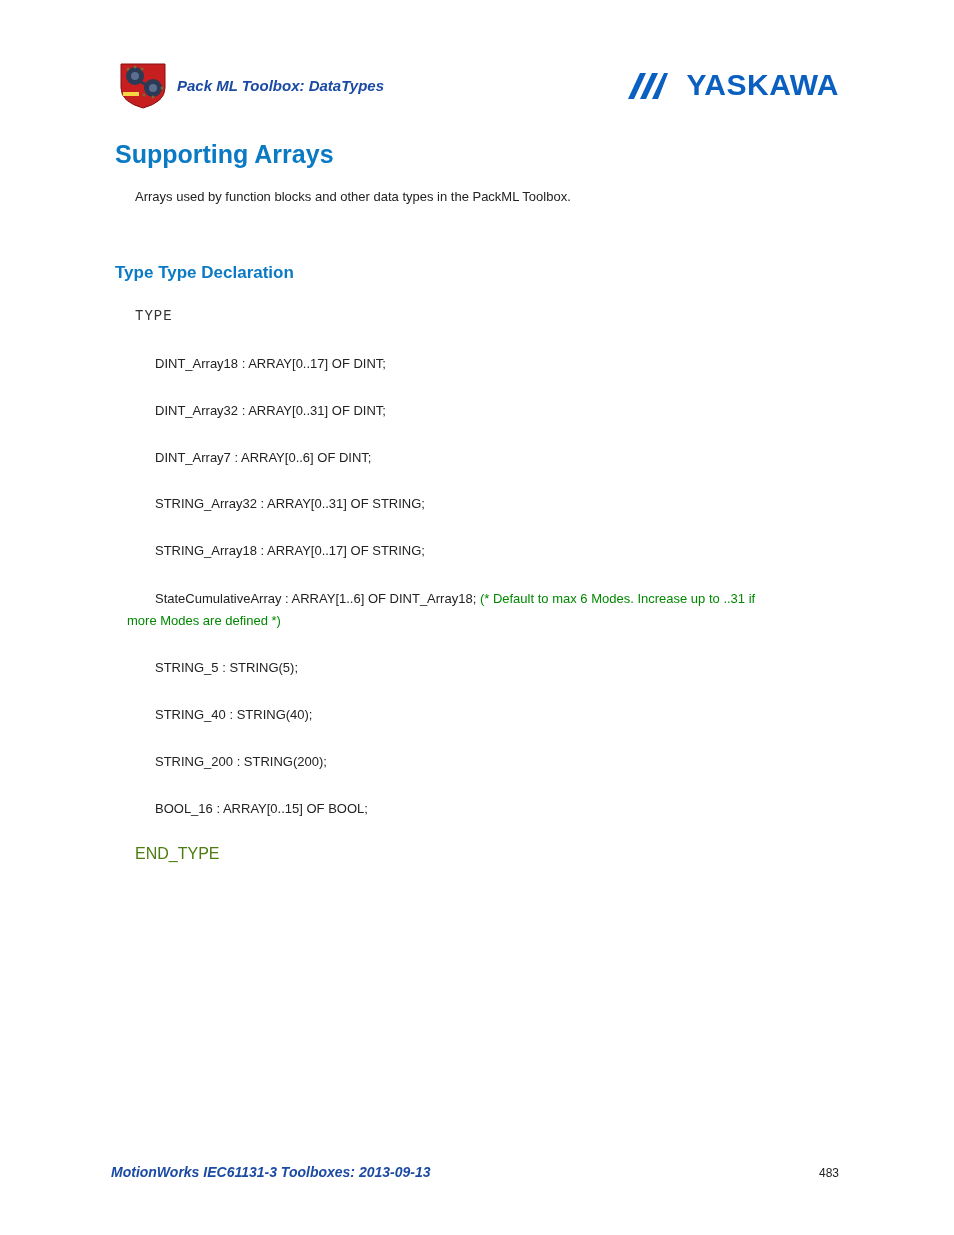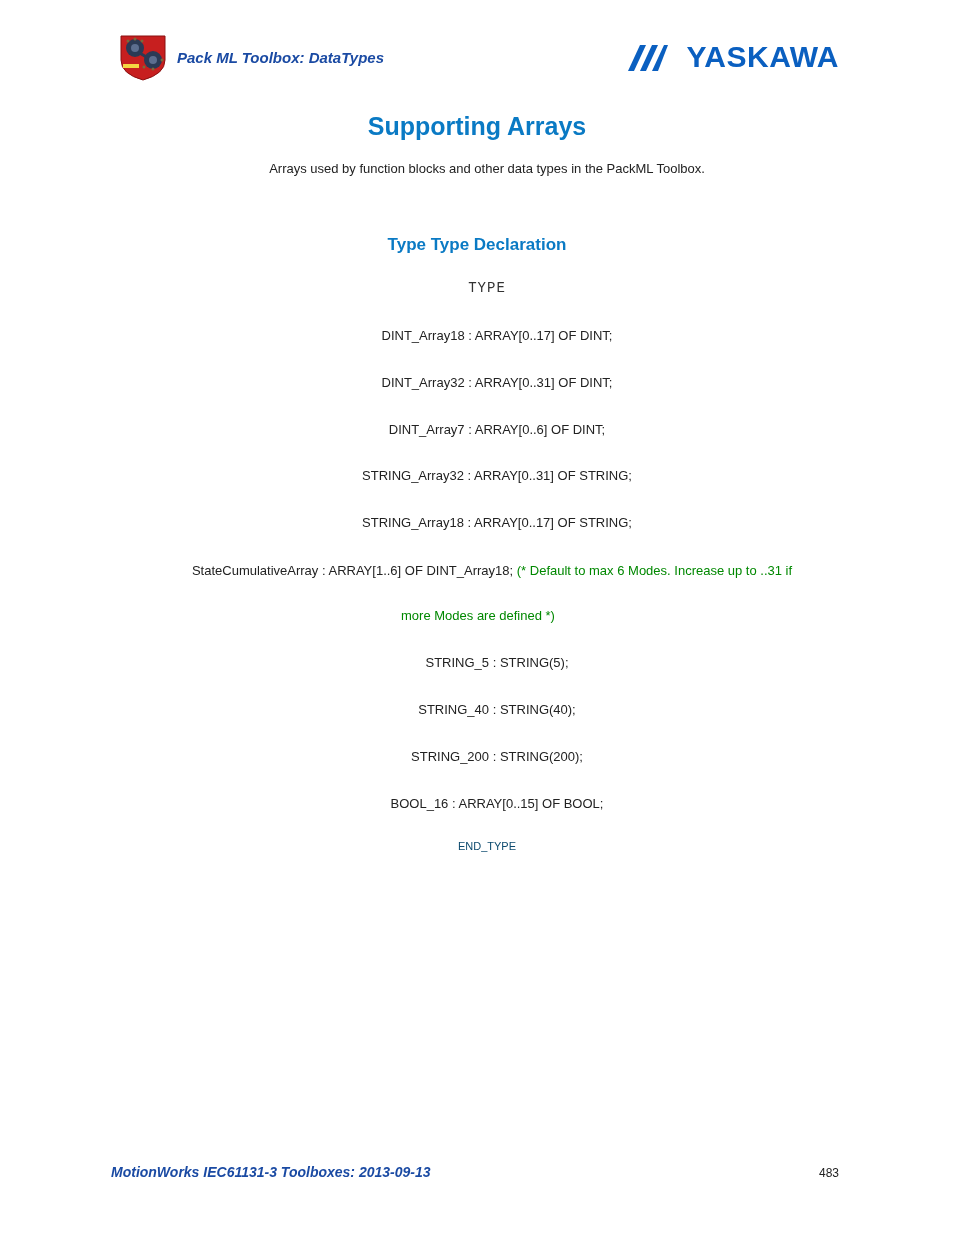--- a/index.html
+++ b/index.html
@@ -7,25 +7,24 @@
       padding: 0;
       font-family: Verdana, Arial, sans-serif;
       background: #fff;
       color: #333;
       width: 954px;
       height: 1235px;
       position: relative;
       box-sizing: border-box;
     }
     .page {
-      padding: 32px 115px 60px 115px;
+      padding: 60px 115px 60px 115px;
       box-sizing: border-box;
       height: 100%;
       position: relative;
-      text-align: center;
     }
     .header-row {
       display: flex;
       align-items: center;
       justify-content: space-between;
       margin-bottom: 30px;
     }
     .header-left {
       display: flex;
       align-items: center;
@@ -100,31 +99,30 @@
     .decl-multi {
       font-size: 13px;
       margin-left: 40px;
       margin-right: 10px;
       margin-bottom: 26px;
       line-height: 1.7;
       color: #222;
     }
     .comment {
       color: #008800;
-      margin-top: 23px;
     }
     .decl-multi .overflow {
       display: block;
       margin-left: -28px;
     }
     .end-type {
-      font-size: 11px;
+      font-size: 16px;
       margin-left: 20px;
       margin-bottom: 26px;
-      color: #0c4a6e;
+      color: #4d7c0f;
     }
     .footer {
       position: absolute;
       bottom: 55px;
       left: 111px;
       right: 115px;
       display: flex;
       justify-content: space-between;
       align-items: baseline;
     }

